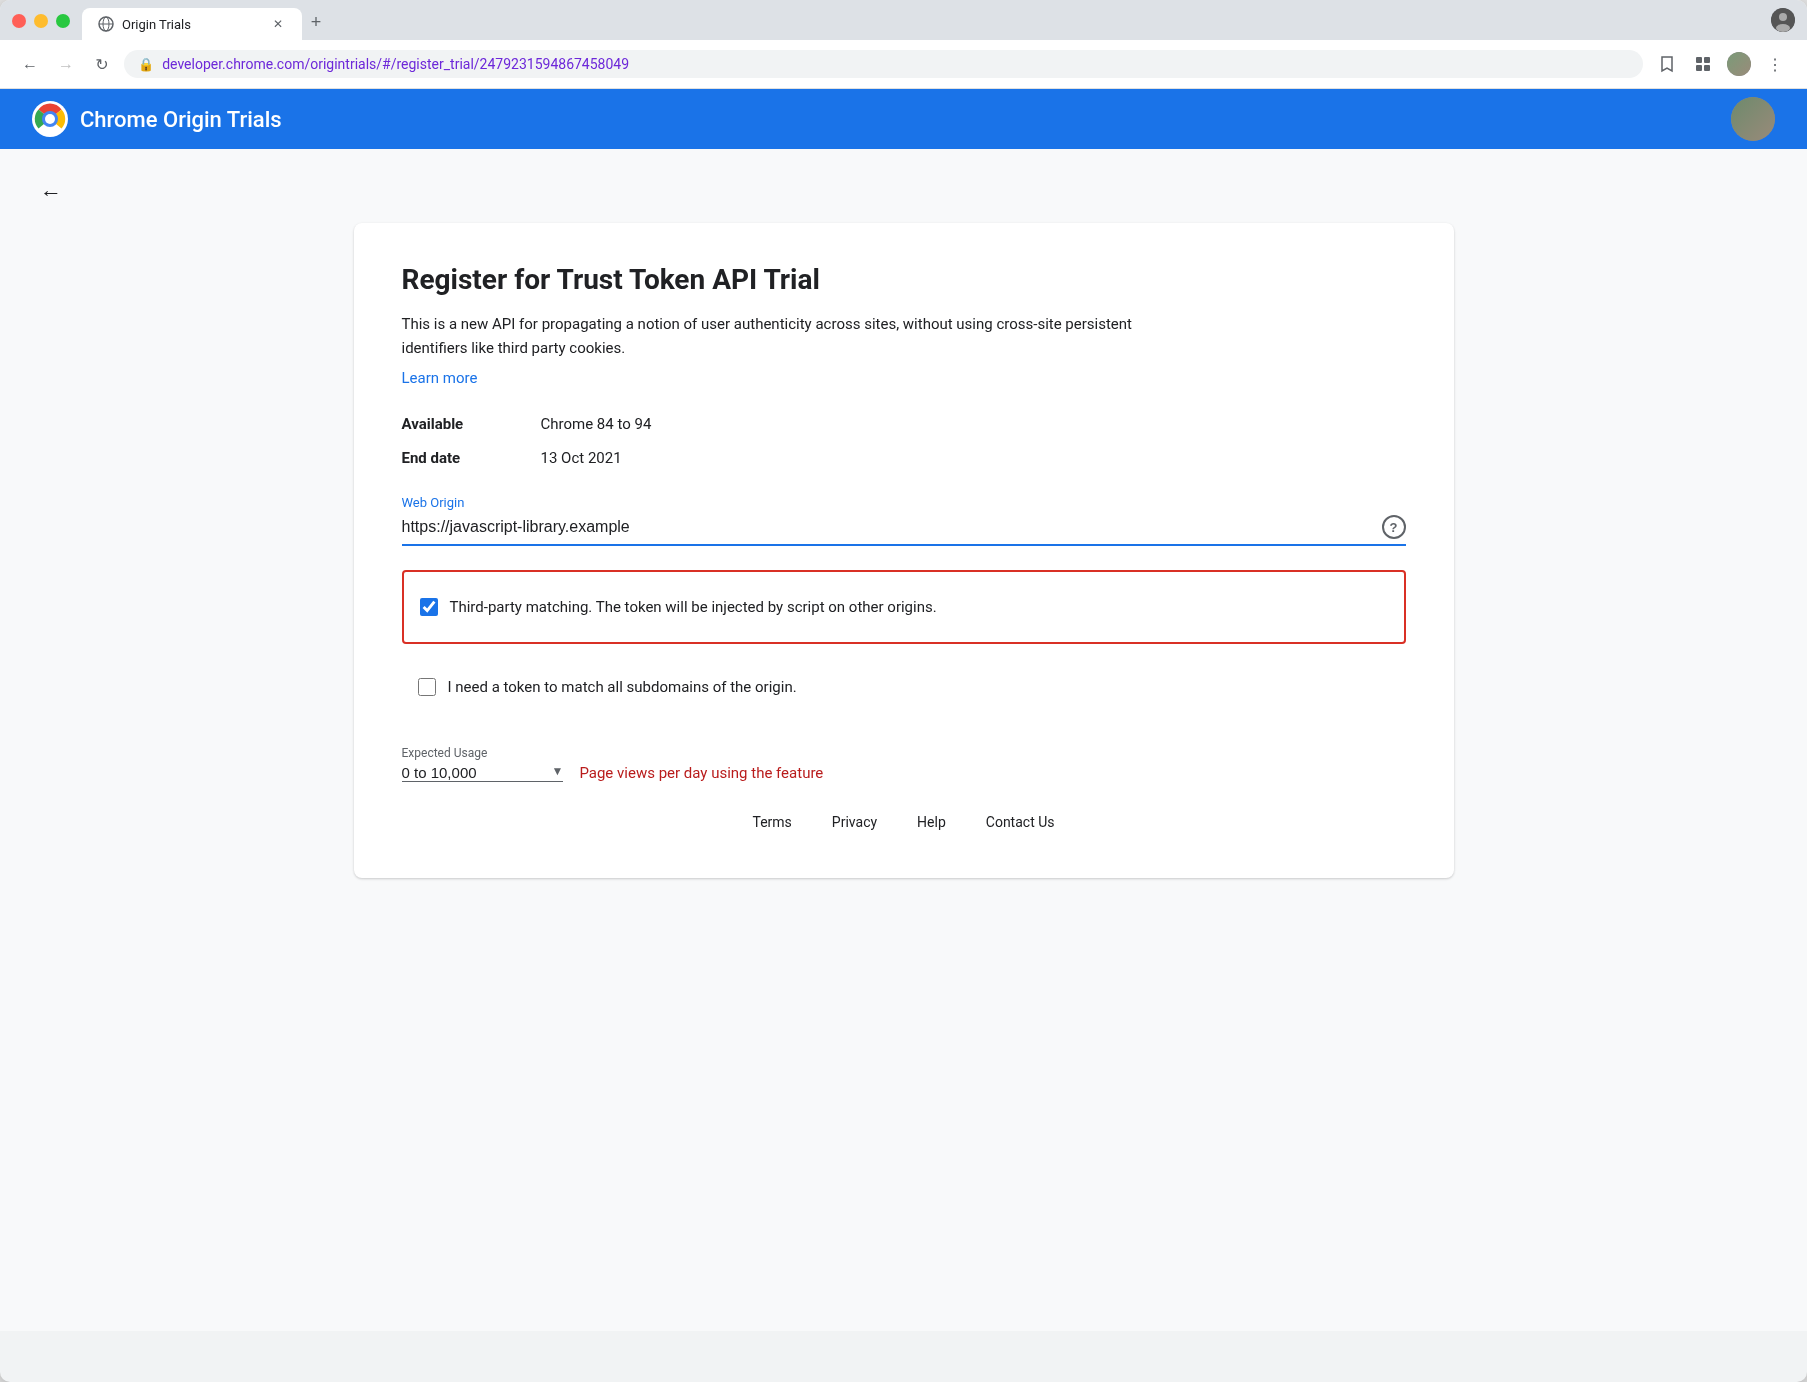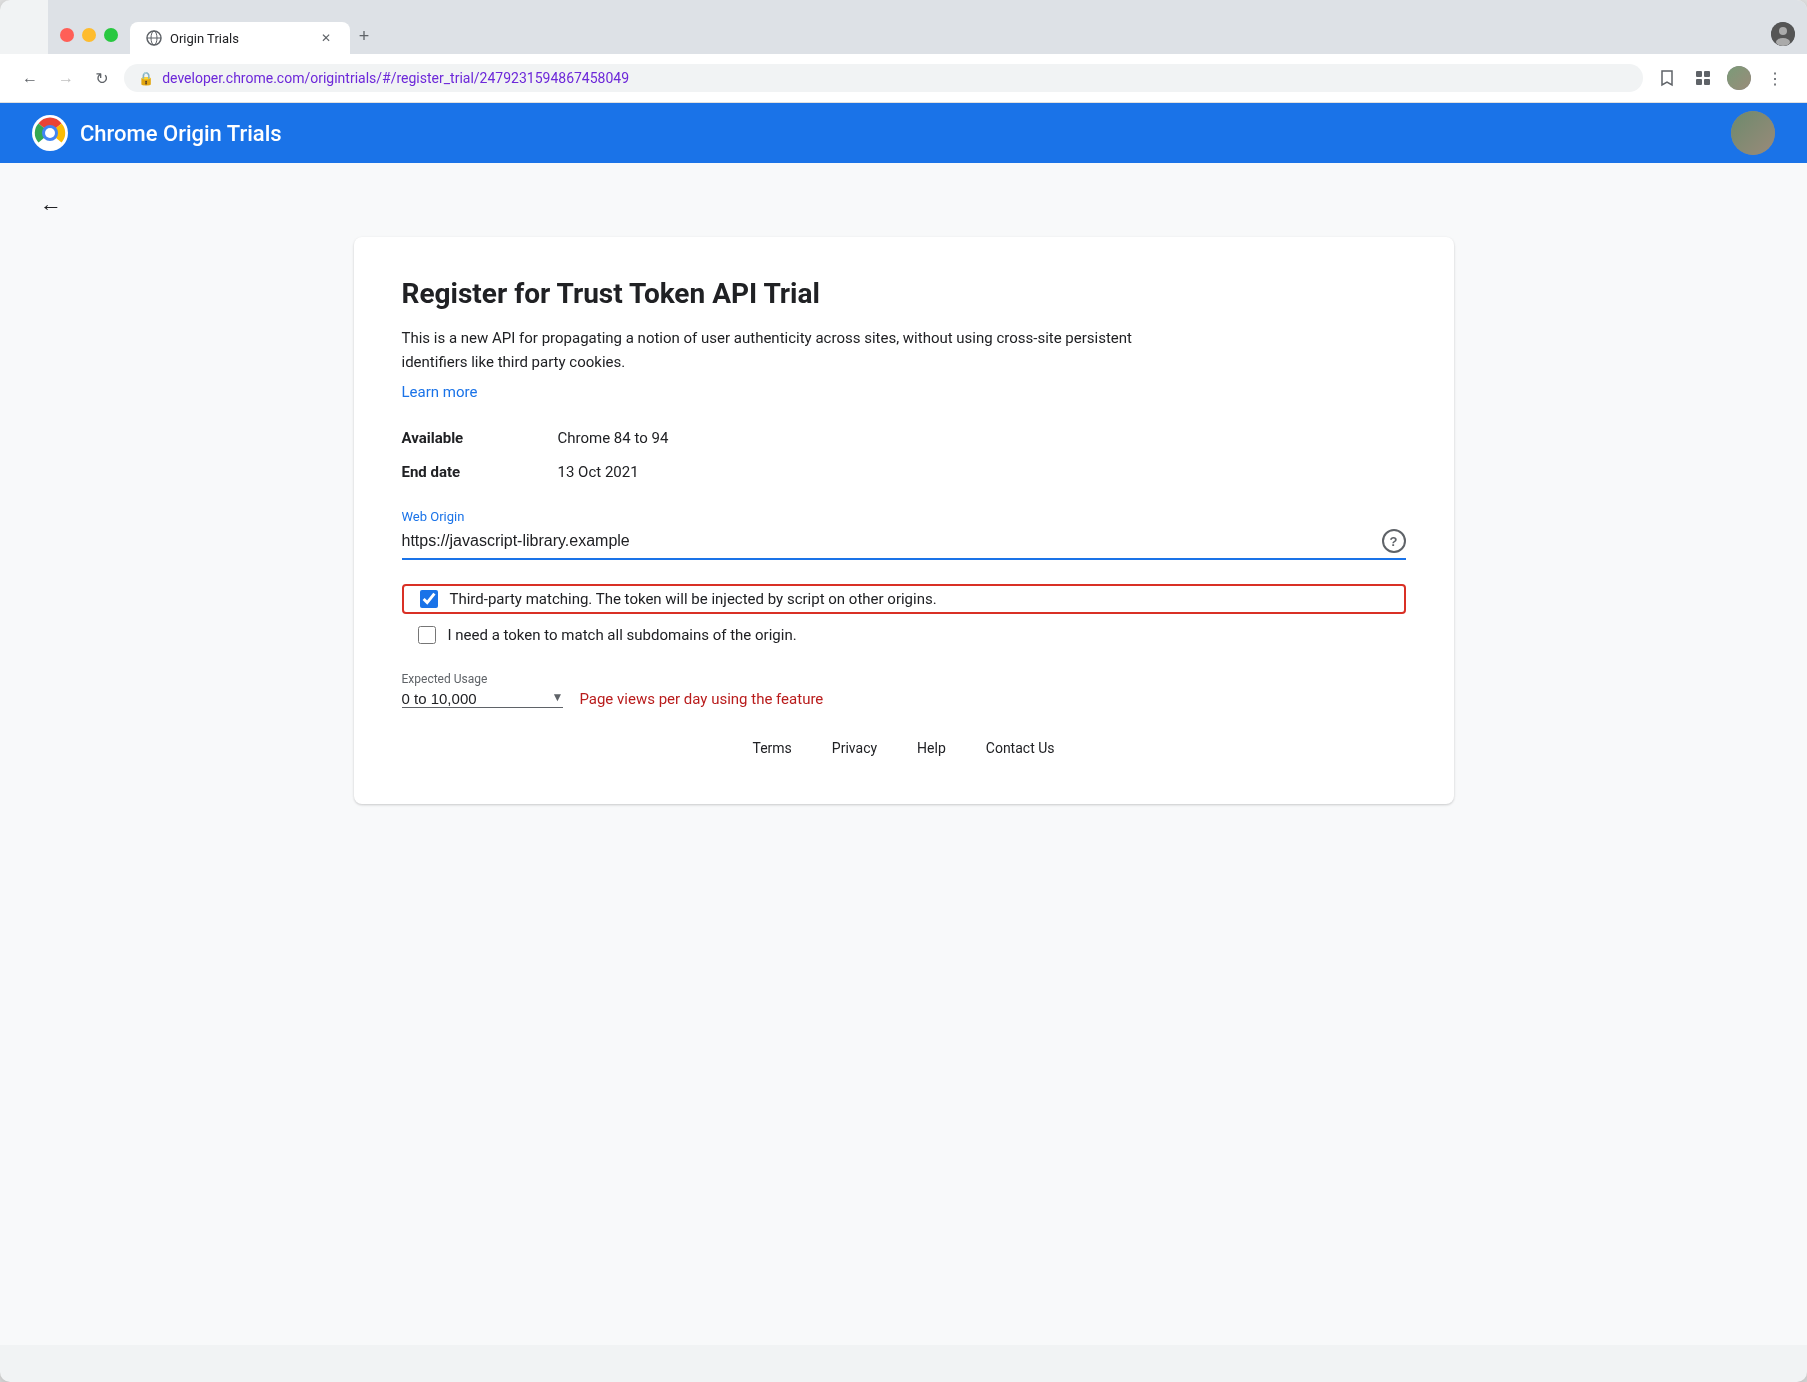--- a/index.html
+++ b/index.html
@@ -16,25 +16,24 @@
       min-height: 1382px;
       background: #f1f3f4;
       border-radius: 10px;
       overflow: hidden;
       box-shadow: 0 4px 20px rgba(0,0,0,0.3);
     }
 
     
     .title-bar {
       background: #dde1e6;
-      padding: 22px 12px 0 12px;
+      padding: 8px 12px 0 12px;
       display: flex;
       align-items: flex-end;
       gap: 0;
-      margin-left: 48px;
     }
 
     .window-controls {
       display: flex;
       gap: 8px;
       align-items: center;
       padding-bottom: 12px;
       margin-right: 12px;
     }
 
@@ -277,21 +276,21 @@
 
     .learn-more-link {
       color: #1a73e8;
       text-decoration: none;
       font-size: 15px;
     }
 
     .info-grid {
       display: grid;
       grid-template-columns: 120px 1fr;
-      gap: 16px 36px;
+      gap: 16px 19px;
       margin-top: 28px;
       margin-bottom: 28px;
     }
 
     .info-label {
       font-size: 15px;
       font-weight: 700;
       color: #202124;
     }
 
@@ -346,21 +345,21 @@
 
     
     .checkbox-section {
       margin-top: 24px;
     }
 
     .checkbox-row {
       display: flex;
       align-items: center;
       gap: 12px;
-      padding: 4px 16px;
+      padding: 26px 16px;
       margin-bottom: 8px;
     }
 
     .checkbox-row.highlighted {
       border: 2px solid #d93025;
       border-radius: 4px;
     }
 
     .checkbox-input {
       width: 18px;

